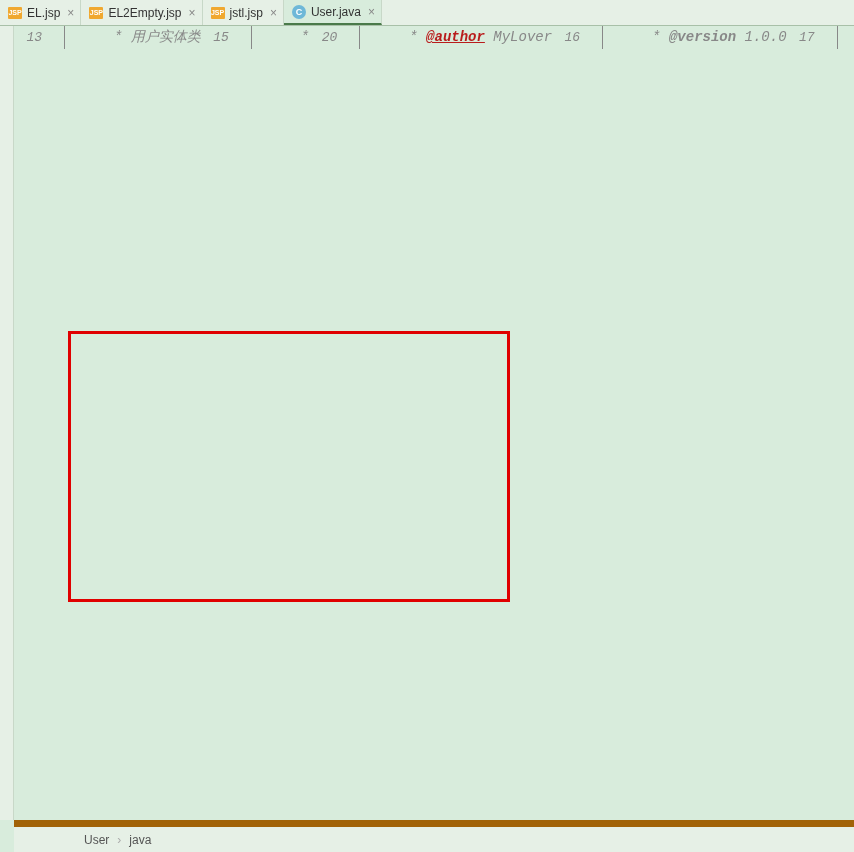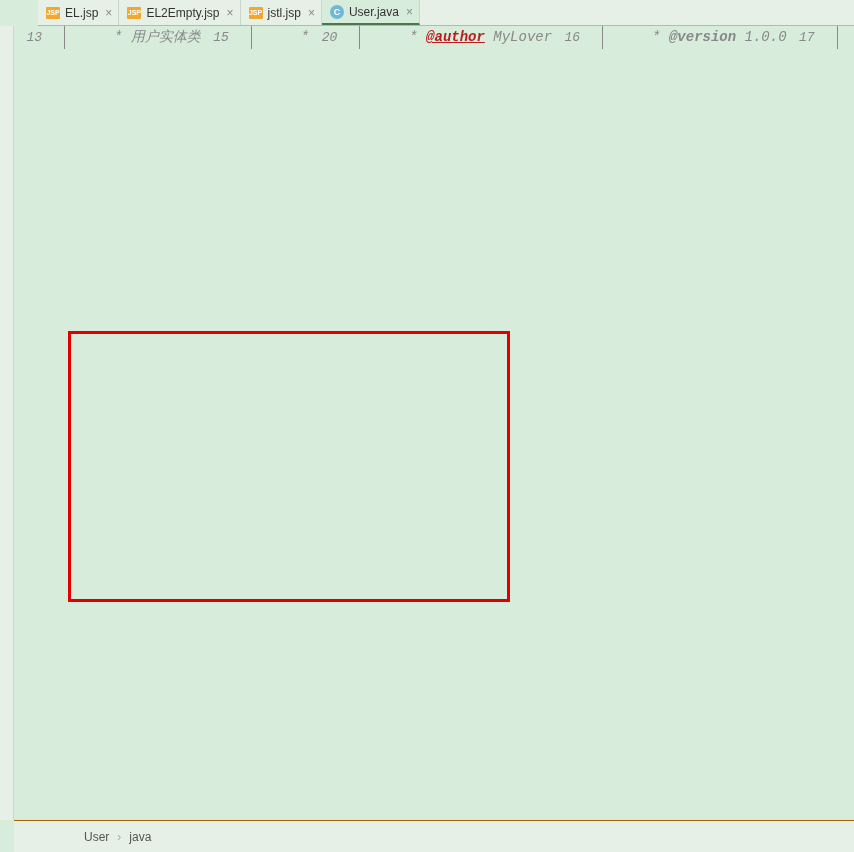--- a/index.html
+++ b/index.html
@@ -11,21 +11,20 @@
   height: 852px;
   overflow: hidden;
   position: relative;
 }
 .tabs {
   display: flex;
   background: #e6f0e6;
   border-bottom: 1px solid #a8c0a8;
   height: 26px;
   align-items: center;
-  margin-left: 38px;
 }
 .tab {
   display: flex;
   align-items: center;
   padding: 0 6px 0 8px;
   height: 100%;
   border-right: 1px solid #c8d8c8;
   cursor: pointer;
   gap: 5px;
   font-family: -apple-system, "Segoe UI", sans-serif;
@@ -126,21 +125,21 @@
   border: 3px solid #e00000;
   pointer-events: none;
 }
 .breadcrumb {
   position: absolute;
   left: 14px;
   right: 0;
   bottom: 0;
   height: 32px;
   background: #e6f0e6;
-  border-top: 1px solid #a16207;
+  border-top: 7px solid #a16207;
   display: flex;
   align-items: center;
   padding-left: 70px;
   font-family: -apple-system, "Segoe UI", sans-serif;
   font-size: 12px;
   color: #555;
   gap: 8px;
 }
 .crumb-sep { color: #aaa; }
 </style>

